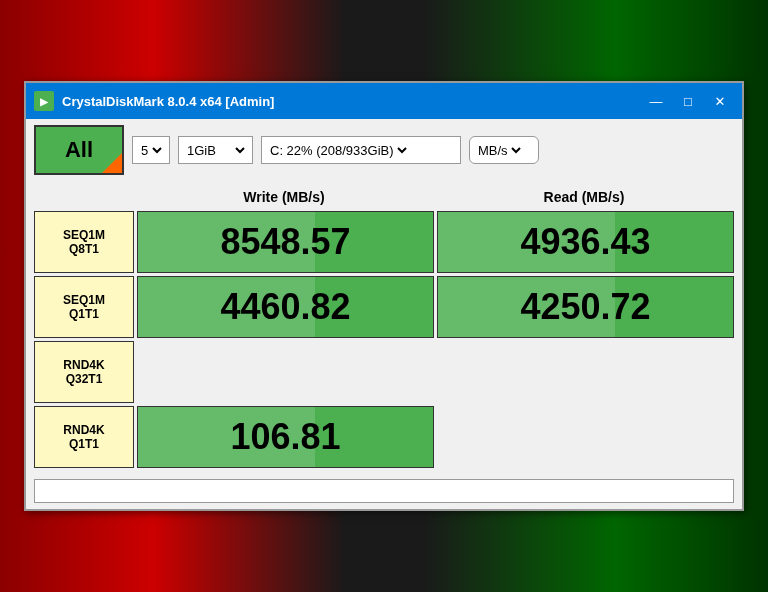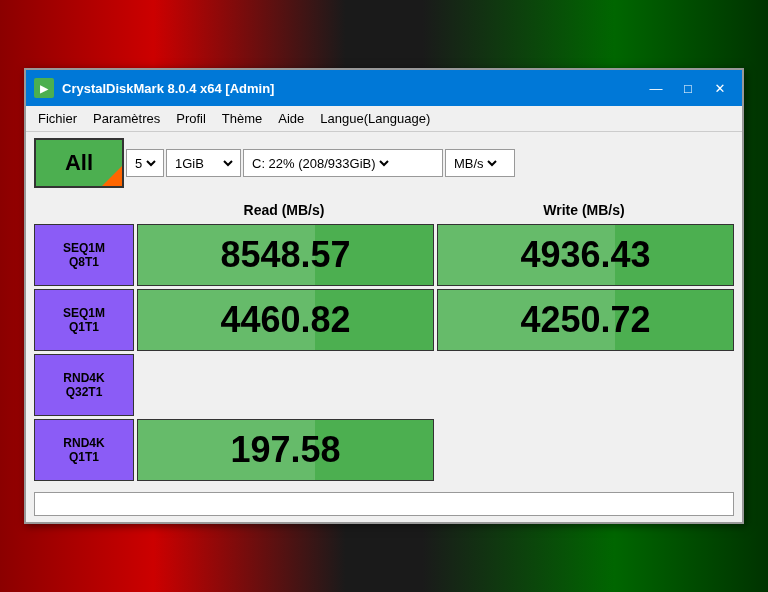--- a/index.html
+++ b/index.html
@@ -82,21 +82,21 @@
       padding: 3px 8px;
       font-size: 13px;
       cursor: pointer;
       color: #000;
     }
 
     .toolbar {
       display: flex;
       align-items: center;
       padding: 6px 8px;
-      gap: 2px;
+      gap: 8px;
       background: #f0f0f0;
     }
 
     .all-btn {
       width: 90px;
       height: 50px;
       background: #4CAF50;
       color: #000;
       font-size: 22px;
       font-weight: bold;
@@ -141,20 +141,21 @@
       cursor: pointer;
       outline: none;
     }
 
     .drive-select {
       min-width: 200px;
     }
 
     .unit-select {
       min-width: 70px;
+      border-radius: 6px;
     }
 
     .main-content {
       padding: 4px 8px;
       background: #f0f0f0;
     }
 
     .results-header {
       display: grid;
       grid-template-columns: 100px 1fr 1fr;
@@ -169,21 +170,21 @@
     }
 
     .result-row {
       display: grid;
       grid-template-columns: 100px 1fr 1fr;
       gap: 3px;
       margin-bottom: 3px;
     }
 
     .row-label {
-      background: #8b5cf6;
+      background: #fef9c3;
       border: 1px solid #333;
       display: flex;
       align-items: center;
       justify-content: center;
       font-size: 12px;
       font-weight: bold;
       text-align: center;
       padding: 4px;
       min-height: 62px;
     }
@@ -232,28 +233,20 @@
   <div class="title-bar">
     <div class="title-bar-icon">▶</div>
     <span class="title-text">CrystalDiskMark 8.0.4 x64 [Admin]</span>
     <div class="title-buttons">
       <button class="title-btn">—</button>
       <button class="title-btn">□</button>
       <button class="title-btn close">✕</button>
     </div>
   </div>
 
-  <div class="menu-bar">
-  <div class="menu-item">Fichier</div>
-      <div class="menu-item">Paramètres</div>
-      <div class="menu-item">Profil</div>
-      <div class="menu-item">Thème</div>
-      <div class="menu-item">Aide</div>
-      <div class="menu-item">Langue(Language)</div>
-    </div>
 
   <div class="toolbar">
     <button class="all-btn">All</button>
     <div class="select-box">
       <select>
         <option>5</option>
         <option>1</option>
         <option>3</option>
       </select>
     </div>
@@ -273,22 +266,22 @@
       <select>
         <option>MB/s</option>
         <option>GB/s</option>
       </select>
     </div>
   </div>
 
   <div class="main-content">
     <div class="results-header">
       <div></div>
+      <div class="col-header">Write (MB/s)</div>
       <div class="col-header">Read (MB/s)</div>
-      <div class="col-header">Write (MB/s)</div>
     </div>
 
     <div class="result-row">
       <div class="row-label">
         <span>SEQ1M<br>Q8T1</span>
       </div>
       <div class="result-cell">
         <span class="value">8548.57</span>
       </div>
       <div class="result-cell">
@@ -312,19 +305,19 @@
       <div class="row-label">
         <span>RND4K<br>Q32T1</span>
       </div>
     </div>
 
     <div class="result-row">
       <div class="row-label">
         <span>RND4K<br>Q1T1</span>
       </div>
       <div class="result-cell">
-        <span class="value">197.58</span>
+        <span class="value">106.81</span>
       </div>
     </div>
   </div>
 
   <div class="bottom-bar"></div>
 </div>
 
 </body></html>

